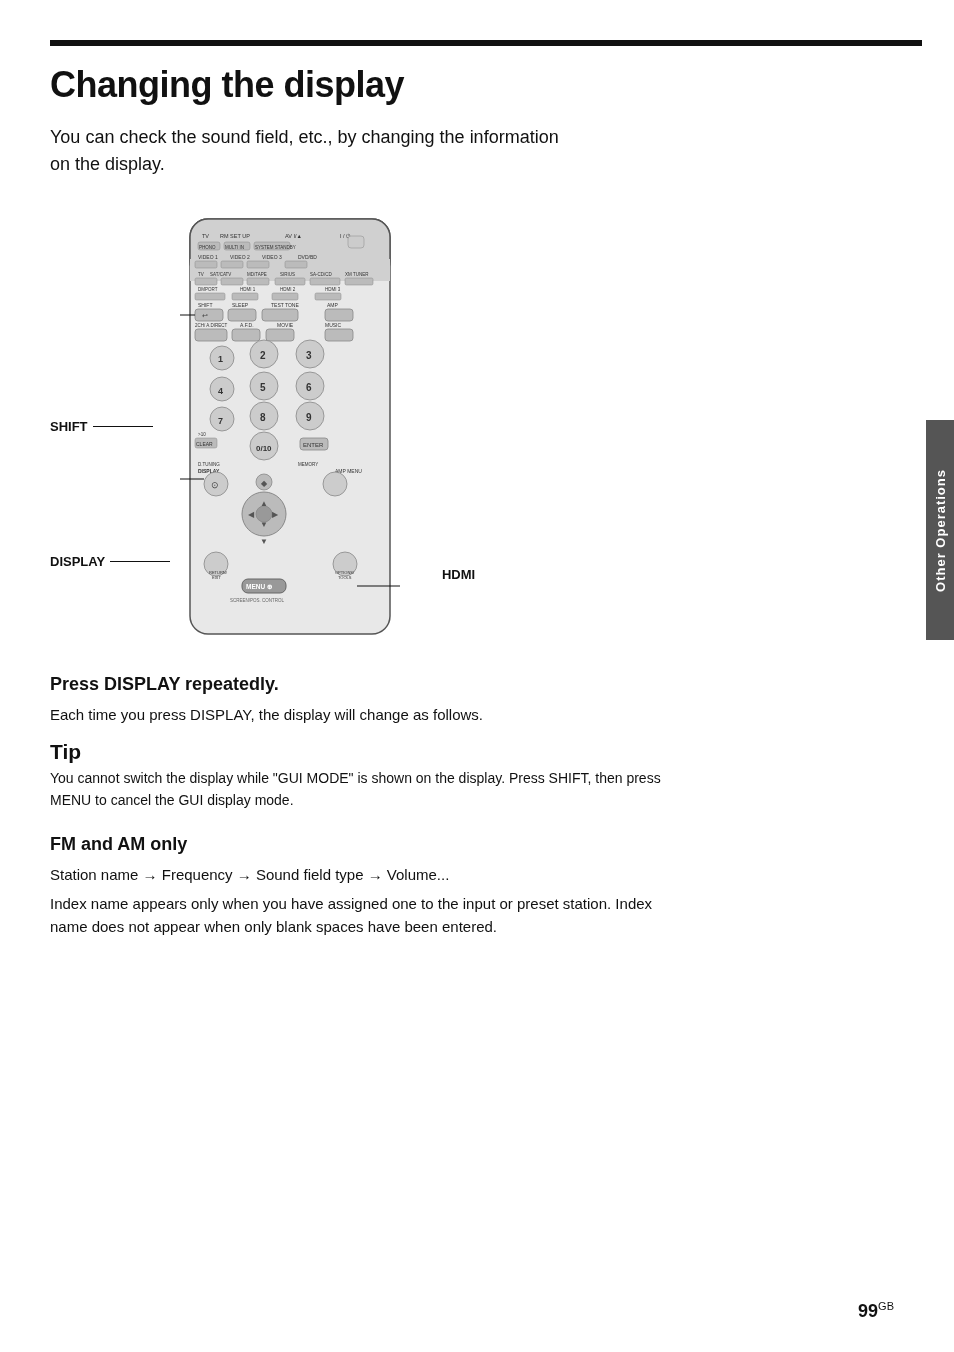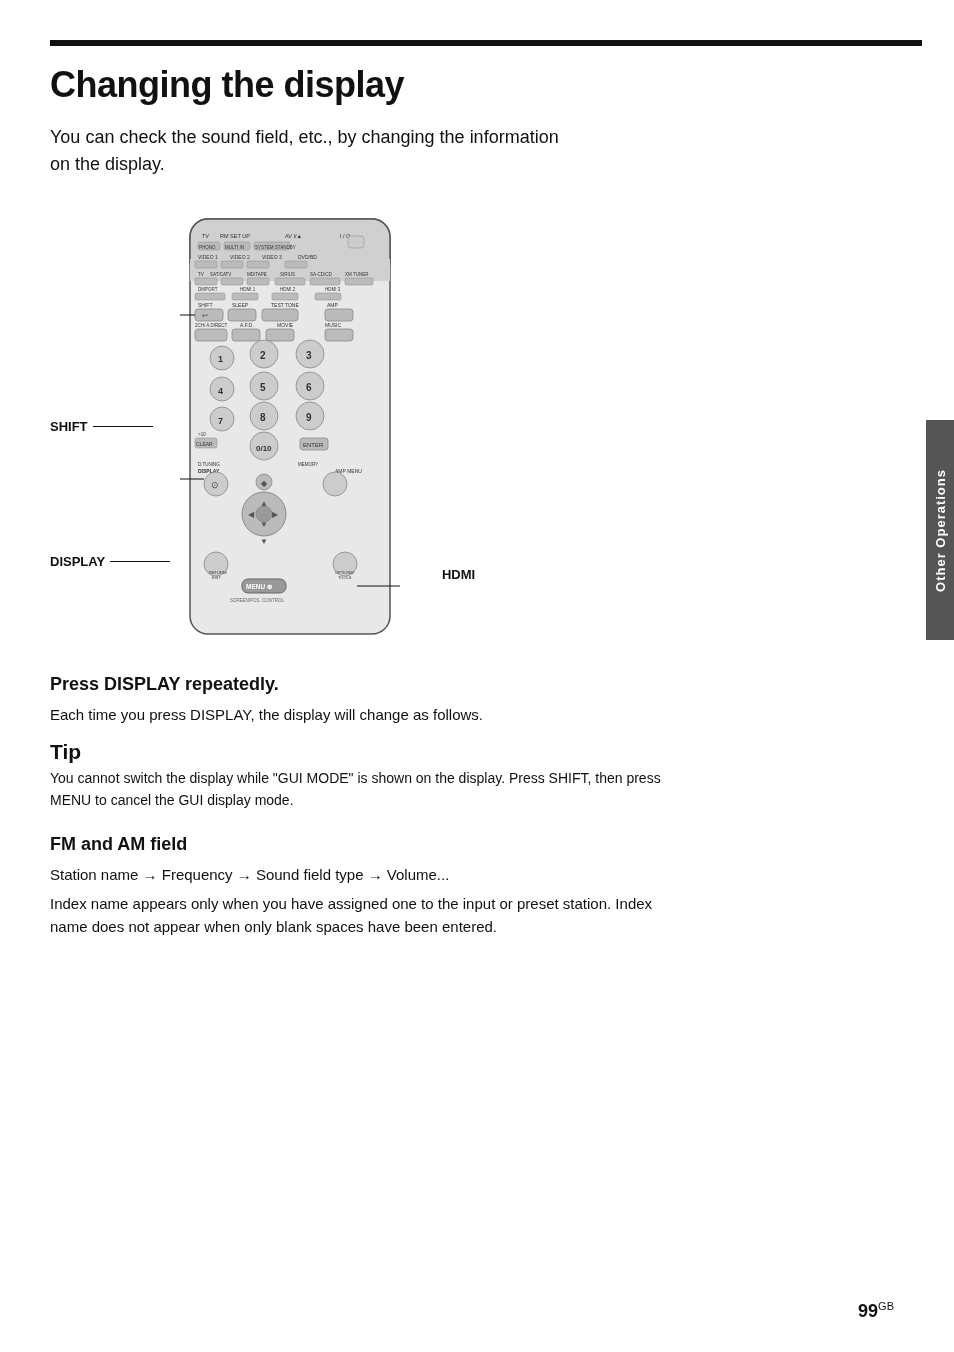--- a/index.html
+++ b/index.html
@@ -342,21 +342,21 @@
     <h2 class="section-heading">Press DISPLAY repeatedly.</h2>
     <p class="section-text">Each time you press DISPLAY, the display will change as follows.</p>
   </div>
 
   <div>
     <p class="tip-heading">Tip</p>
     <p class="tip-text">You cannot switch the display while "GUI MODE" is shown on the display. Press SHIFT, then press MENU to cancel the GUI display mode.</p>
   </div>
 
   <div>
-    <h2 class="section-heading">FM and AM field</h2>
+    <h2 class="section-heading">FM and AM only</h2>
     <p class="section-text">Station name → Frequency → Sound field type → Volume...</p>
     <p class="section-text">Index name appears only when you have assigned one to the input or preset station. Index name does not appear when only blank spaces have been entered.</p>
   </div>
 
   <div class="side-tab">
     <span class="side-tab-text">Other Operations</span>
   </div>
 
   <div class="page-number">
     <span>99</span><sup>GB</sup>

